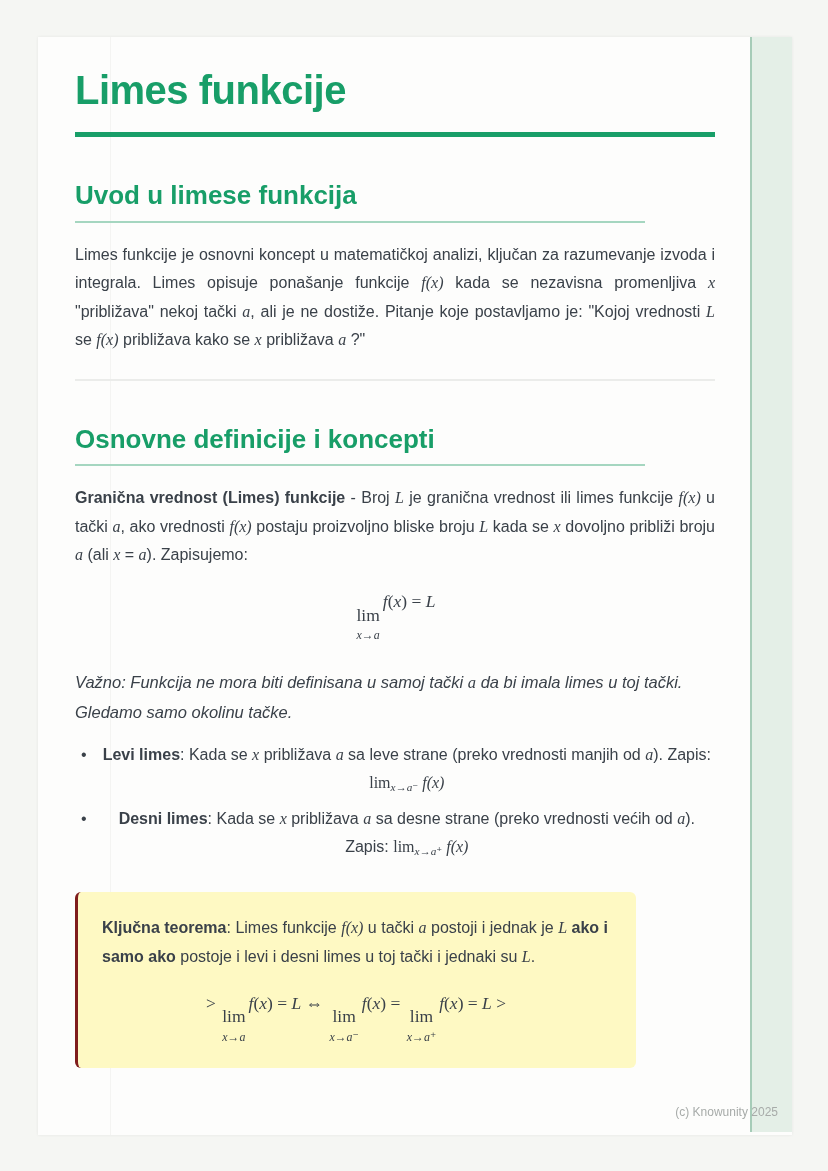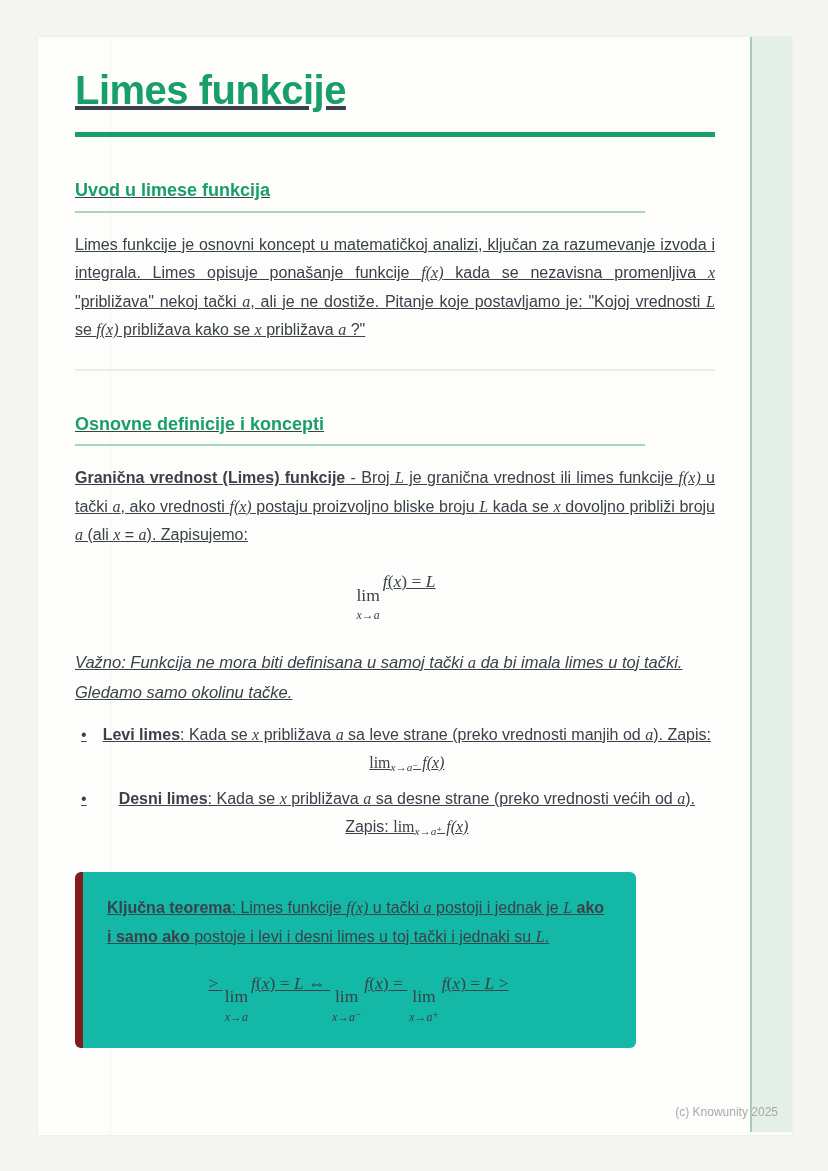--- a/index.html
+++ b/index.html
@@ -25,38 +25,37 @@
     border-left:2px solid #a6ccb8;
   }
   .page-crease{
     position:absolute; top:0; bottom:0; left:72px; width:1px;
     background:rgba(80,80,60,0.05);
   }
   .content{
     position:relative;
     padding:30px 77px 0 37px;
     color:#3a4149;
-    text-decoration:underline;
   }
   .doc-title{
     margin:0;
     font-size:40px;
     line-height:1.18;
     font-weight:700;
     color:#189e68;
     letter-spacing:-0.5px;
   }
   .title-rule{
     height:5px;
     background:#189e68;
     margin-top:18px;
   }
   .sec-heading{
     margin:42px 0 0;
-    font-size:18px;
+    font-size:26px;
     line-height:1.25;
     font-weight:700;
     color:#189e68;
   }
   .sec-underline{
     height:2px;
     width:89%;
     background:#a5d6c0;
     margin-top:9px;
   }
@@ -95,22 +94,22 @@
     font-size:16px;
     line-height:1.78;
     margin-top:6px;
   }
   .li-marker{ flex:0 0 auto; }
   .li-body{ flex:1 1 auto;text-align:center; }
   .callout{
     margin-top:30px;
     width:561px;
     box-sizing:border-box;
-    background:#14b8a6;
-    border-left:8px solid #7f1d1d;
+    background:#fef9c3;
+    border-left:3px solid #7f1d1d;
     border-radius:6px;
     padding:22px 26px 24px 24px;
   }
   .callout .body-p{ margin:0; }
   .callout .formula{ margin-top:22px; }
   .callout .closing{ margin-top:26px; }
   .credit{
     position:absolute;
     right:14px;
     bottom:16px;

